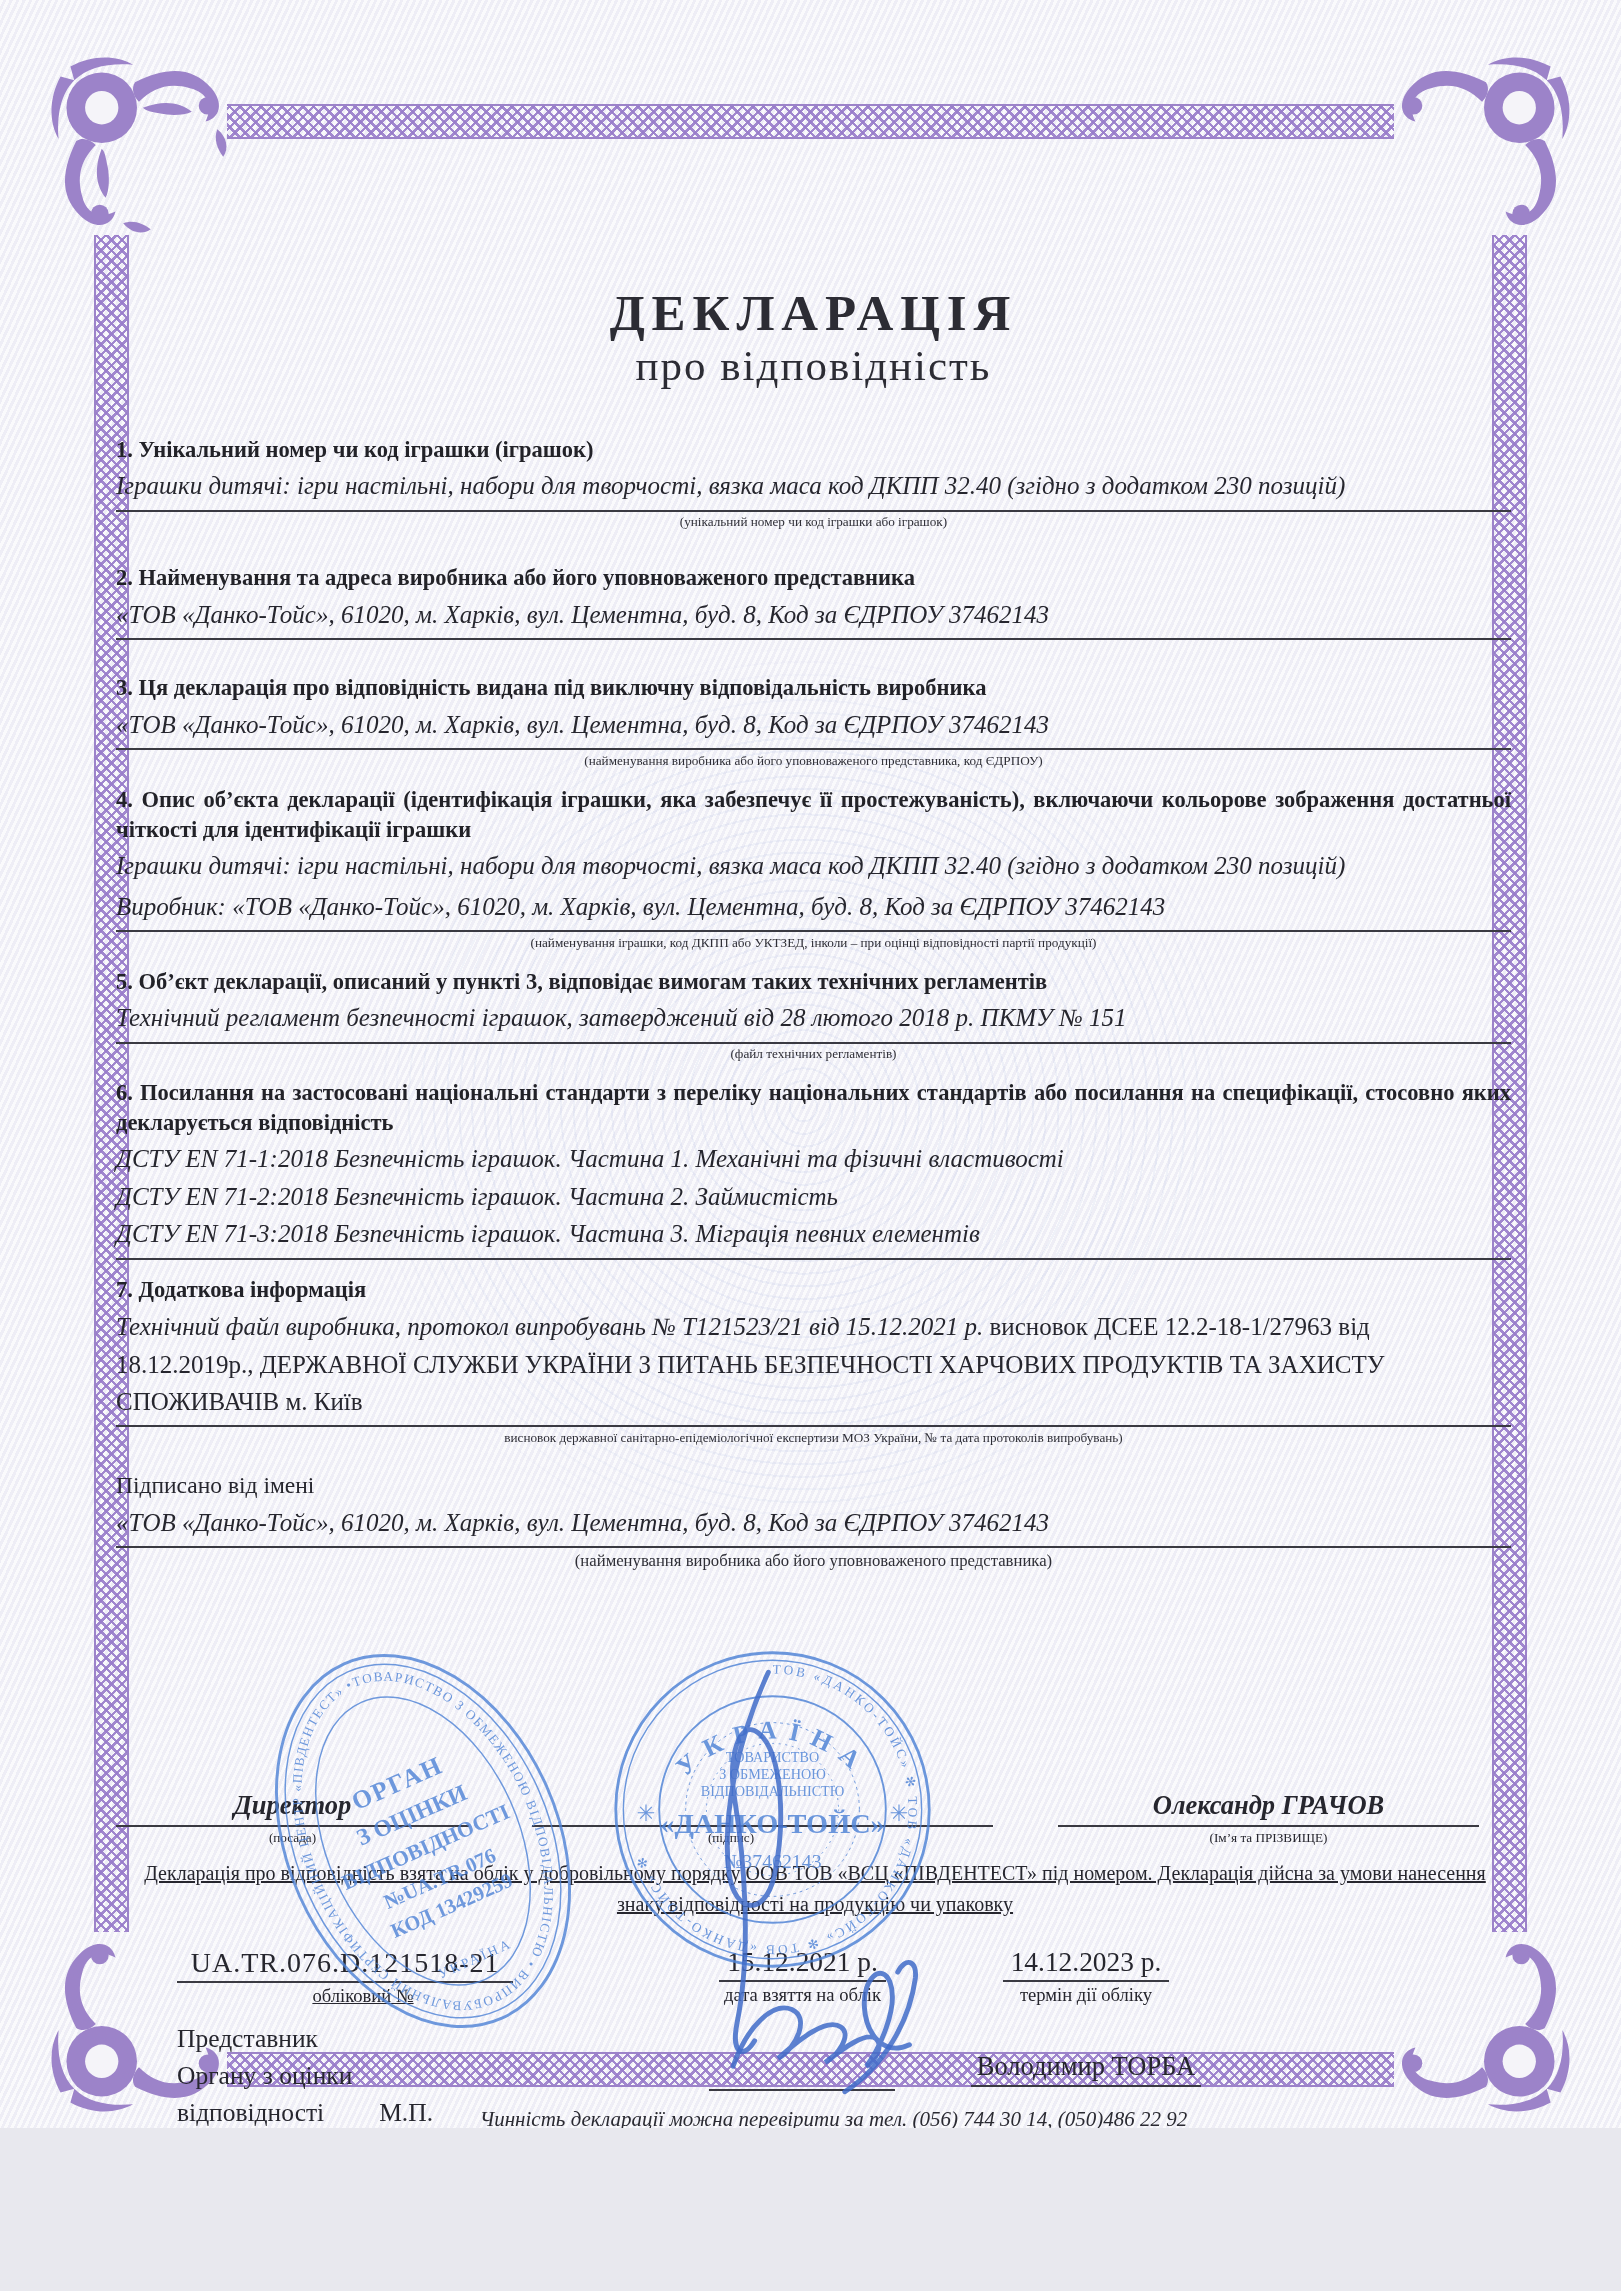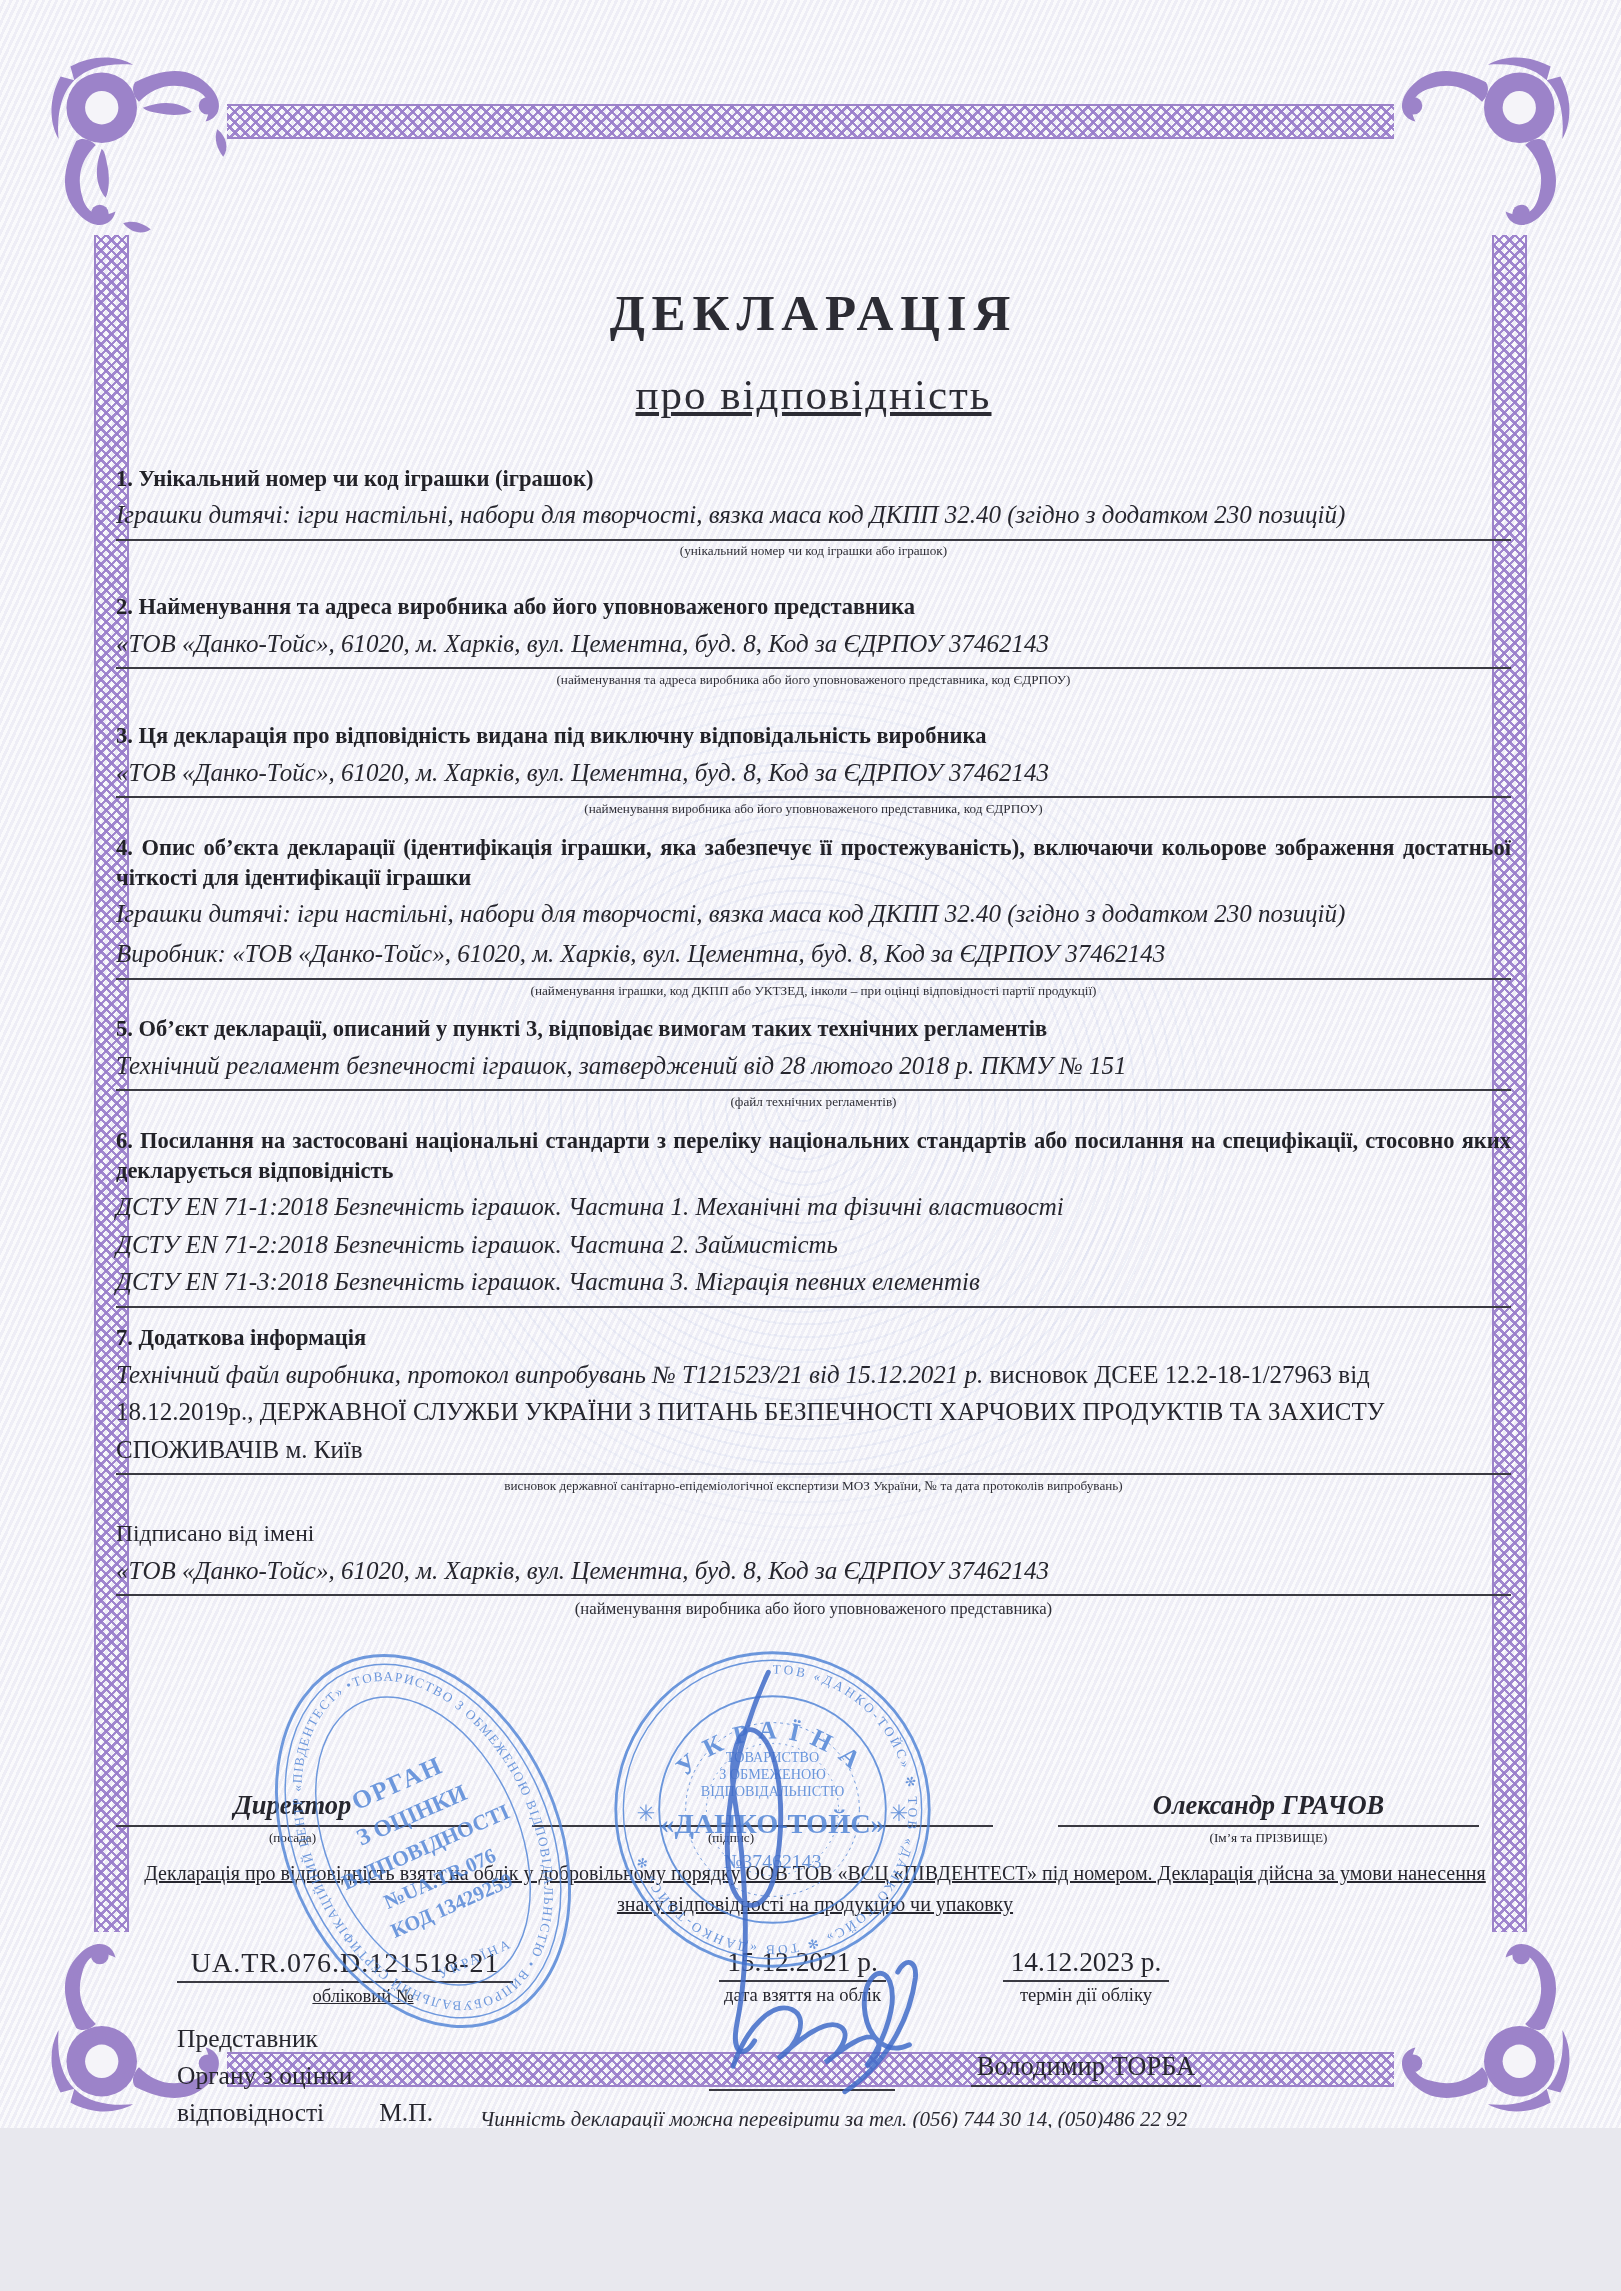--- a/index.html
+++ b/index.html
@@ -26,21 +26,21 @@
   .corner.bl{left:41px;bottom:5.9px;transform:scaleY(-1);}
   .corner.br{right:41px;bottom:5.9px;transform:scale(-1,-1);}
   .watermark{position:absolute;left:323px;top:627px;width:961px;height:961px;border-radius:50%;
     background:repeating-radial-gradient(circle at 50% 50%, rgba(138,160,214,.18) 0 2px, rgba(0,0,0,0) 2px 12.7px);
     -webkit-mask-image:radial-gradient(circle, #000 52%, transparent 71%);
     mask-image:radial-gradient(circle, #000 52%, transparent 71%);
     opacity:.55;}
   
   .content{position:absolute;left:116px;right:110px;top:287px;}
   .title1{font-size:51px;font-weight:bold;letter-spacing:6.9px;text-align:center;line-height:1.05;color:#2c2c34;}
-  .title2{font-size:43px;text-align:center;margin-top:29px;letter-spacing:2px;color:#2c2c34;text-decoration:underline;}
+  .title2{font-size:43px;text-align:center;letter-spacing:2px;color:#2c2c34;}
   .sec{margin-top:33px;}
   .sec-h{font-size:22.5px;font-weight:bold;line-height:1.32;text-align:justify;color:#222228;}
   .sec-v{font-size:25px;font-style:italic;line-height:1.5;padding:2.9px 0 4.9px 0;border-bottom:2px solid #3a3a42;}
   .sec-v.noline{border-bottom:none;padding-bottom:0;}
   .sec-v .caps{font-style:normal;}
   .sec-c{font-size:13.2px;text-align:center;margin-top:2.9px;color:#2e2e36;}
   .tight{margin-top:15.7px;}
   .signedfrom-label{font-size:23.5px;margin-top:25.5px;}
   
   .sign-row{position:absolute;left:116px;right:110px;top:1786px;display:flex;align-items:flex-end;}
@@ -152,21 +152,20 @@
 
     <div class="sec" style="margin-top:45px">
       <div class="sec-h">1. Унікальний номер чи код іграшки (іграшок)</div>
       <div class="sec-v">Іграшки дитячі: ігри настільні, набори для творчості, вязка маса код ДКПП 32.40 (згідно з додатком 230 позицій)</div>
       <div class="sec-c">(унікальний номер чи код іграшки або іграшок)</div>
     </div>
 
     <div class="sec">
       <div class="sec-h">2. Найменування та адреса виробника або його уповноваженого представника</div>
       <div class="sec-v">«ТОВ «Данко-Тойс», 61020,   м. Харків, вул. Цементна,  буд. 8,   Код за ЄДРПОУ 37462143</div>
-      <div class="sec-c">(найменування та адреса виробника або його уповноваженого представника, код ЄДРПОУ)</div>
     </div>
 
     <div class="sec">
       <div class="sec-h">3. Ця декларація про відповідність видана під виключну відповідальність виробника</div>
       <div class="sec-v">«ТОВ «Данко-Тойс», 61020,   м. Харків, вул. Цементна,  буд. 8,   Код за ЄДРПОУ 37462143</div>
       <div class="sec-c">(найменування виробника або його уповноваженого представника, код ЄДРПОУ)</div>
     </div>
 
     <div class="sec tight">
       <div class="sec-h">4. Опис об’єкта декларації (ідентифікація іграшки, яка забезпечує її простежуваність), включаючи кольорове зображення достатньої чіткості для ідентифікації іграшки</div>

